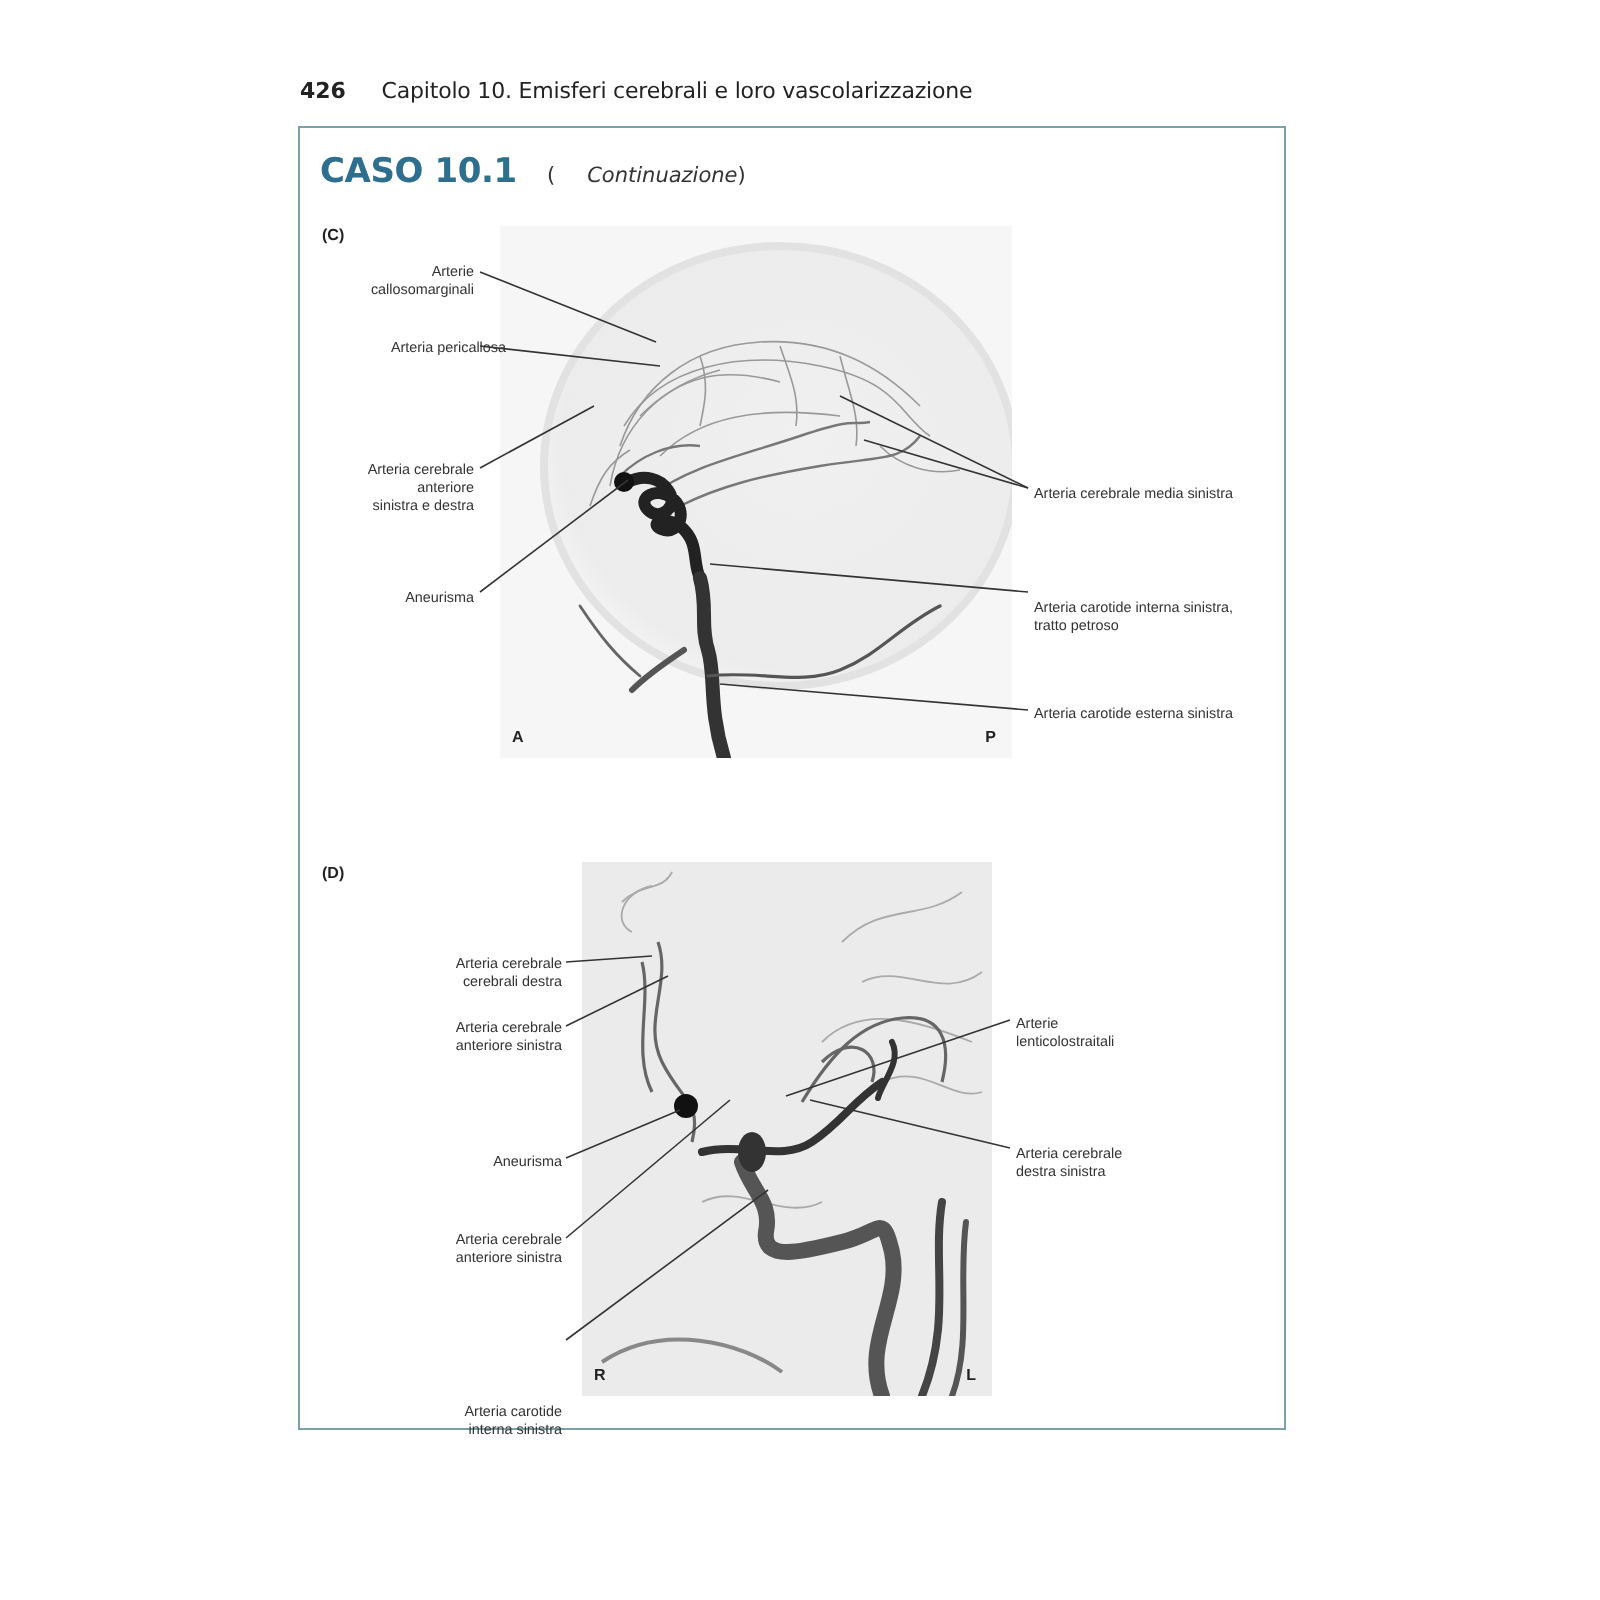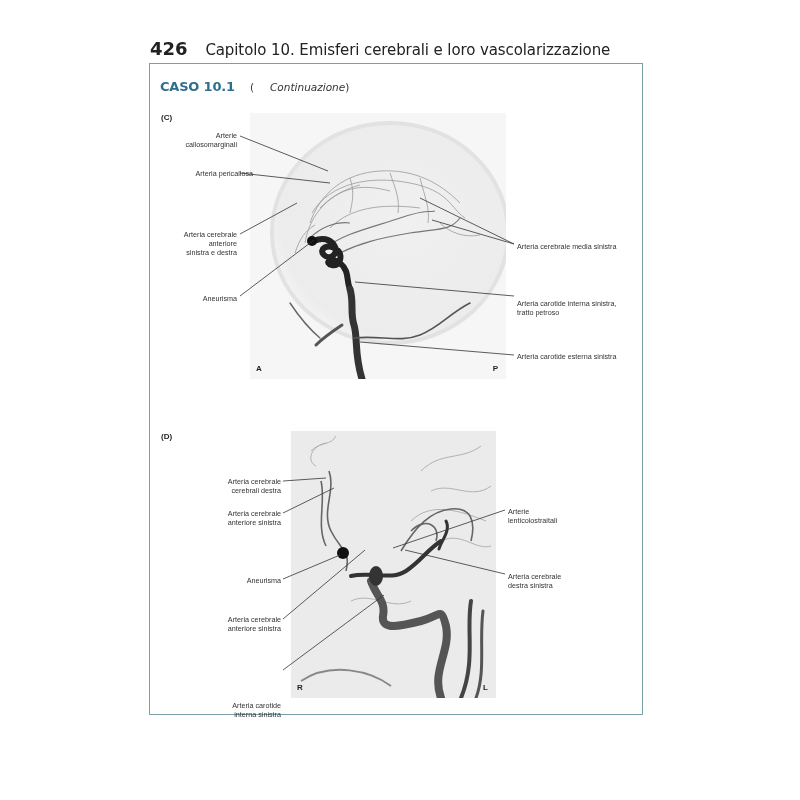--- a/index.html
+++ b/index.html
@@ -4,30 +4,30 @@
   <style>
     html, body { margin: 0; padding: 0; }
     body {
       width: 800px; height: 800px; background: #ffffff; position: relative; overflow: hidden;
       font-family: "Liberation Sans", sans-serif; color: #222;
     }
     .running-head {
       position: absolute; left: 150px; top: 38px; font-size: 12px; color: #222;
       font-family: "DejaVu Sans", sans-serif;
     }
-    .running-head .page-num { font-weight: bold; font-size: 18px; margin-right: 14px; }
-    .running-head .chapter { font-size: 15px; letter-spacing: -0.1px; }
+    .running-head .page-num { font-weight: bold; font-size: 11px; margin-right: 14px; }
+    .running-head .chapter { font-size: 11px; letter-spacing: -0.1px; }
     .case-box {
       position: absolute; left: 149px; top: 63px; width: 494px; height: 652px;
       border: 1.5px solid #7aa0a8; box-sizing: border-box;
     }
     .case-title {
       position: absolute; left: 160px; top: 76px; font-family: "DejaVu Sans", sans-serif;
     }
-    .case-title .case-num { color: #2e6e8e; font-weight: bold; font-size: 13px; letter-spacing: -0.2px; }
+    .case-title .case-num { color: #2e6e8e; font-weight: bold; font-size: 17px; letter-spacing: -0.2px; }
     .case-title .case-cont { color: #333; font-size: 10.5px; margin-left: 10px; }
     .case-title .case-cont i { font-style: italic; padding-left: 16px; }
     .panel-label {
       position: absolute; font-size: 8px; font-weight: bold; color: #222;
     }
     .angio {
       position: absolute; background: #f3f3f3;
     }
     .angio svg { position: absolute; left: 0; top: 0; }
     .corner {

